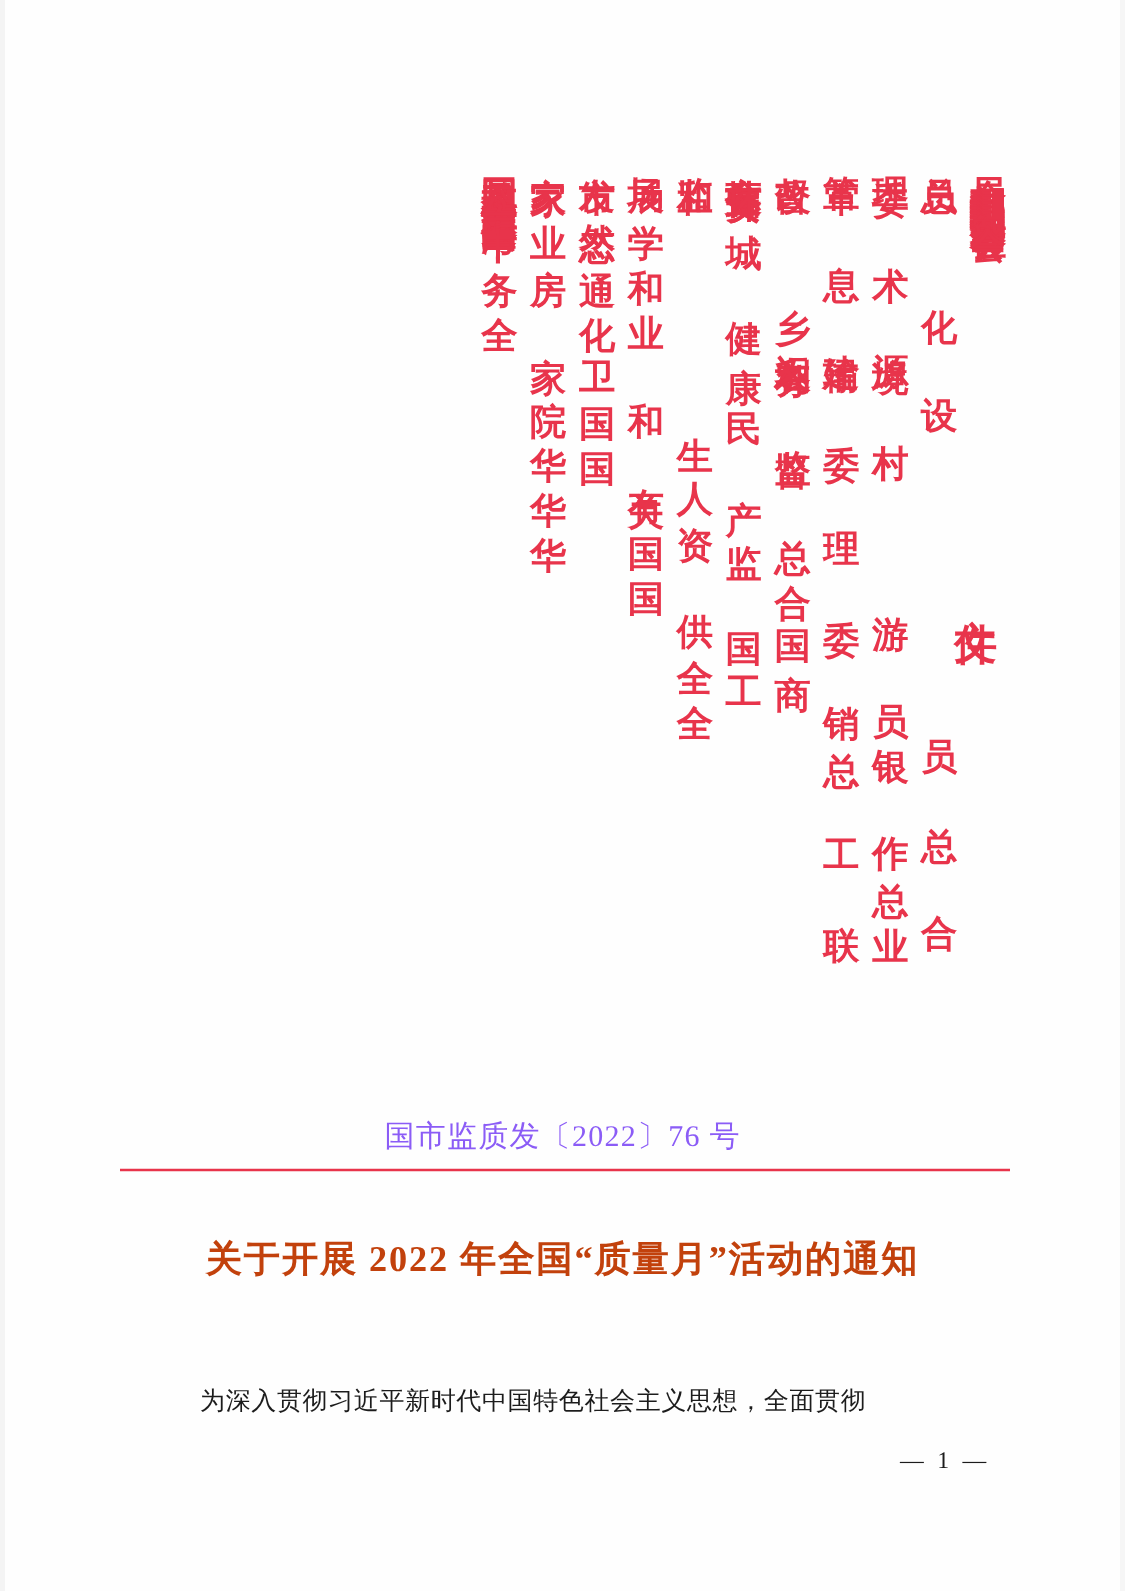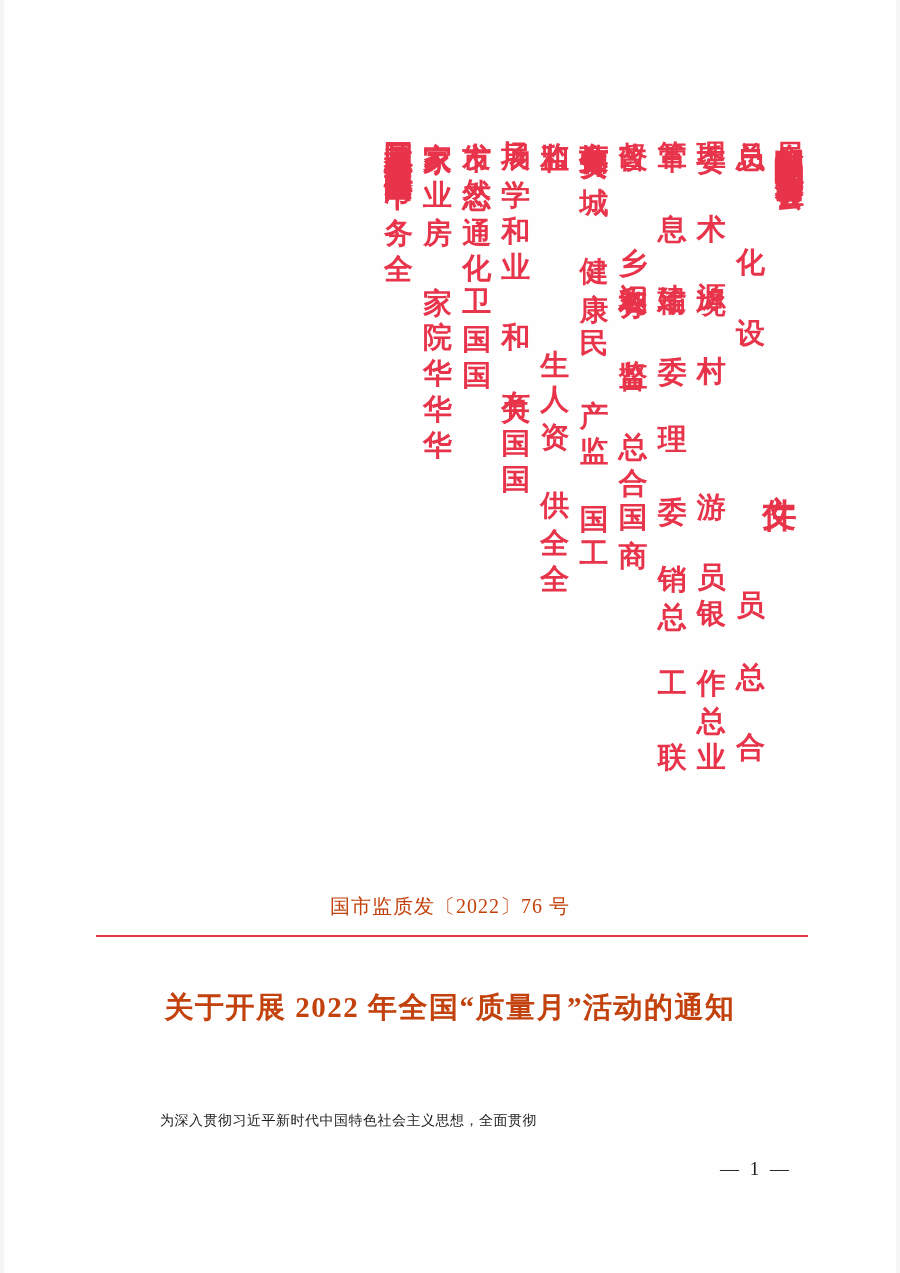--- a/index.html
+++ b/index.html
@@ -70,22 +70,22 @@
     letter-spacing: 4px;
   }
 
   
   .doc-number {
     position: absolute;
     left: 0;
     right: 0;
     top: 893px;
     text-align: center;
-    font-size: 20px;
-    color: #c2410c;
+    font-size: 24px;
+    color: #8b5cf6;
     letter-spacing: 1px;
     font-family: "Liberation Serif", "DejaVu Serif", serif;
   }
 
   
   .red-rule {
     position: absolute;
     left: 96px;
     top: 935px;
     width: 712px;
@@ -106,21 +106,21 @@
     letter-spacing: 1.5px;
     font-family: "Liberation Serif", "DejaVu Serif", serif;
   }
 
   
   .body-para {
     position: absolute;
     left: 120px;
     width: 660px;
     top: 1104px;
-    font-size: 14px;
+    font-size: 20px;
     line-height: 34px;
     color: #1c1c1c;
     text-indent: 40px;
     letter-spacing: 0.5px;
   }
 
   
   .page-number {
     position: absolute;
     right: 108px;

